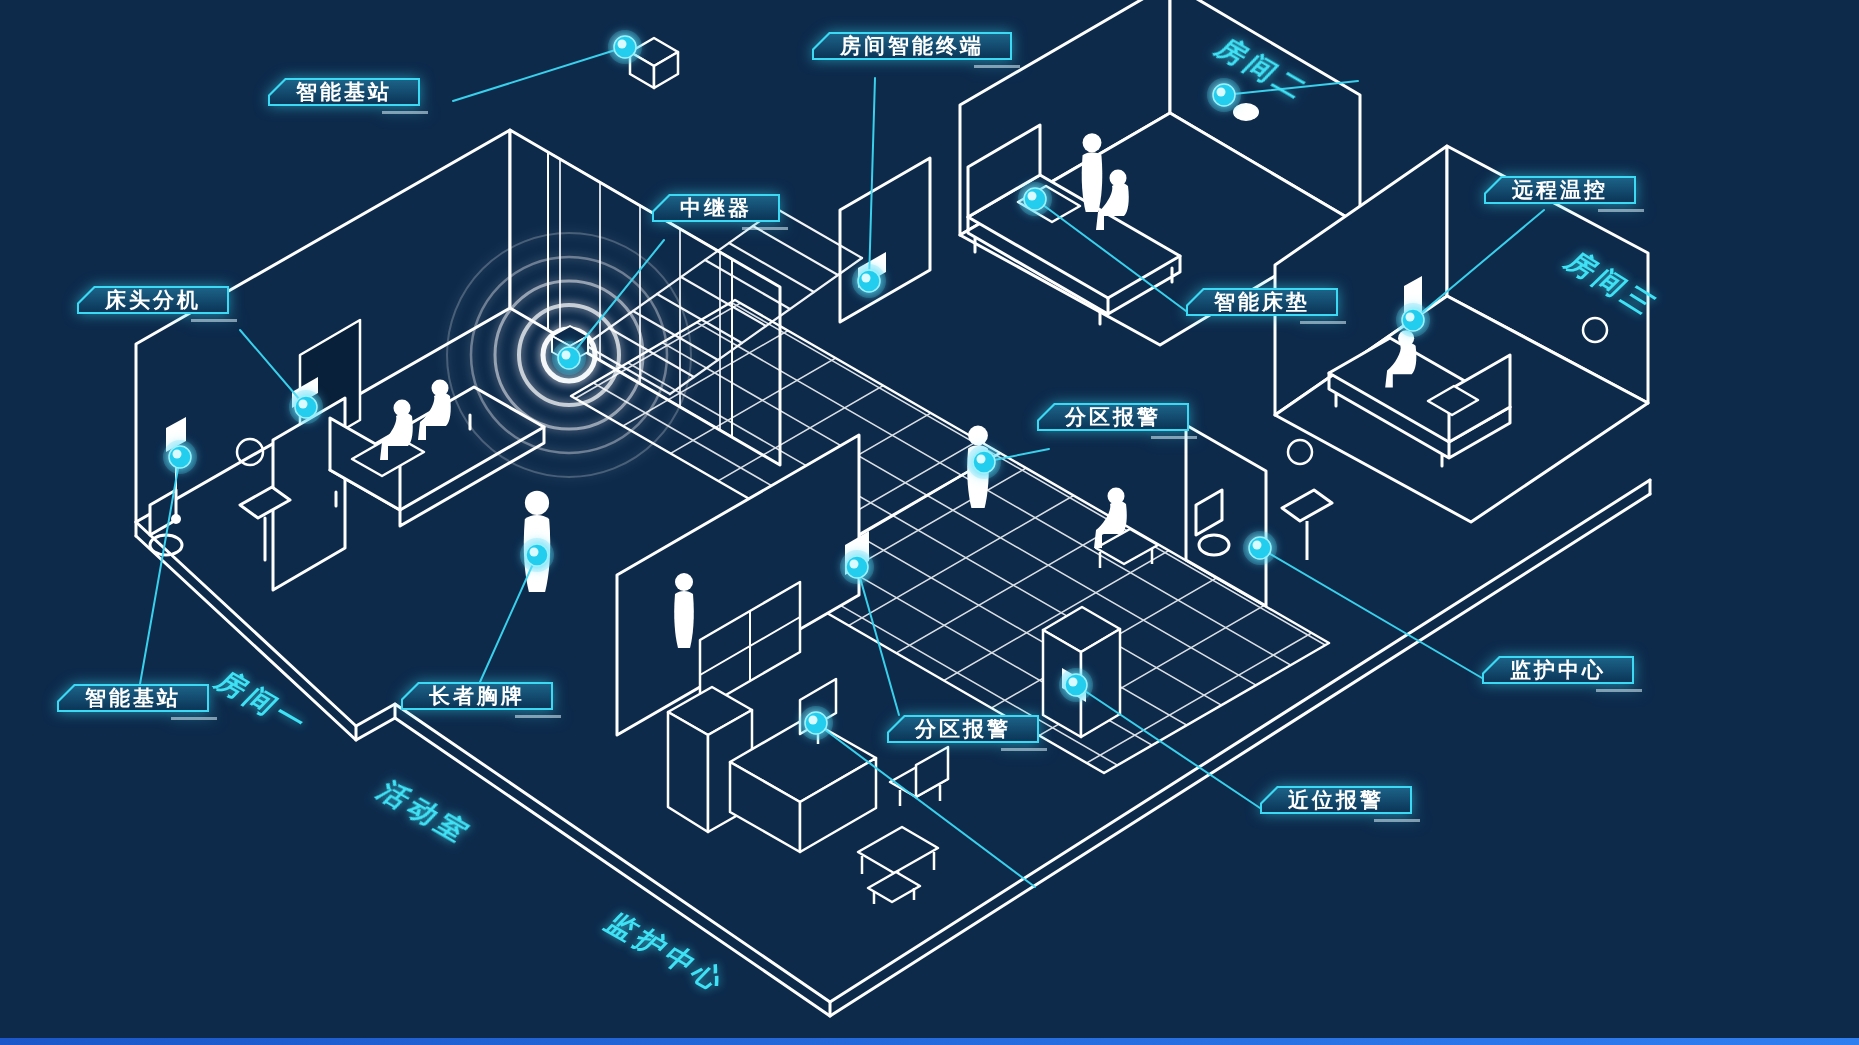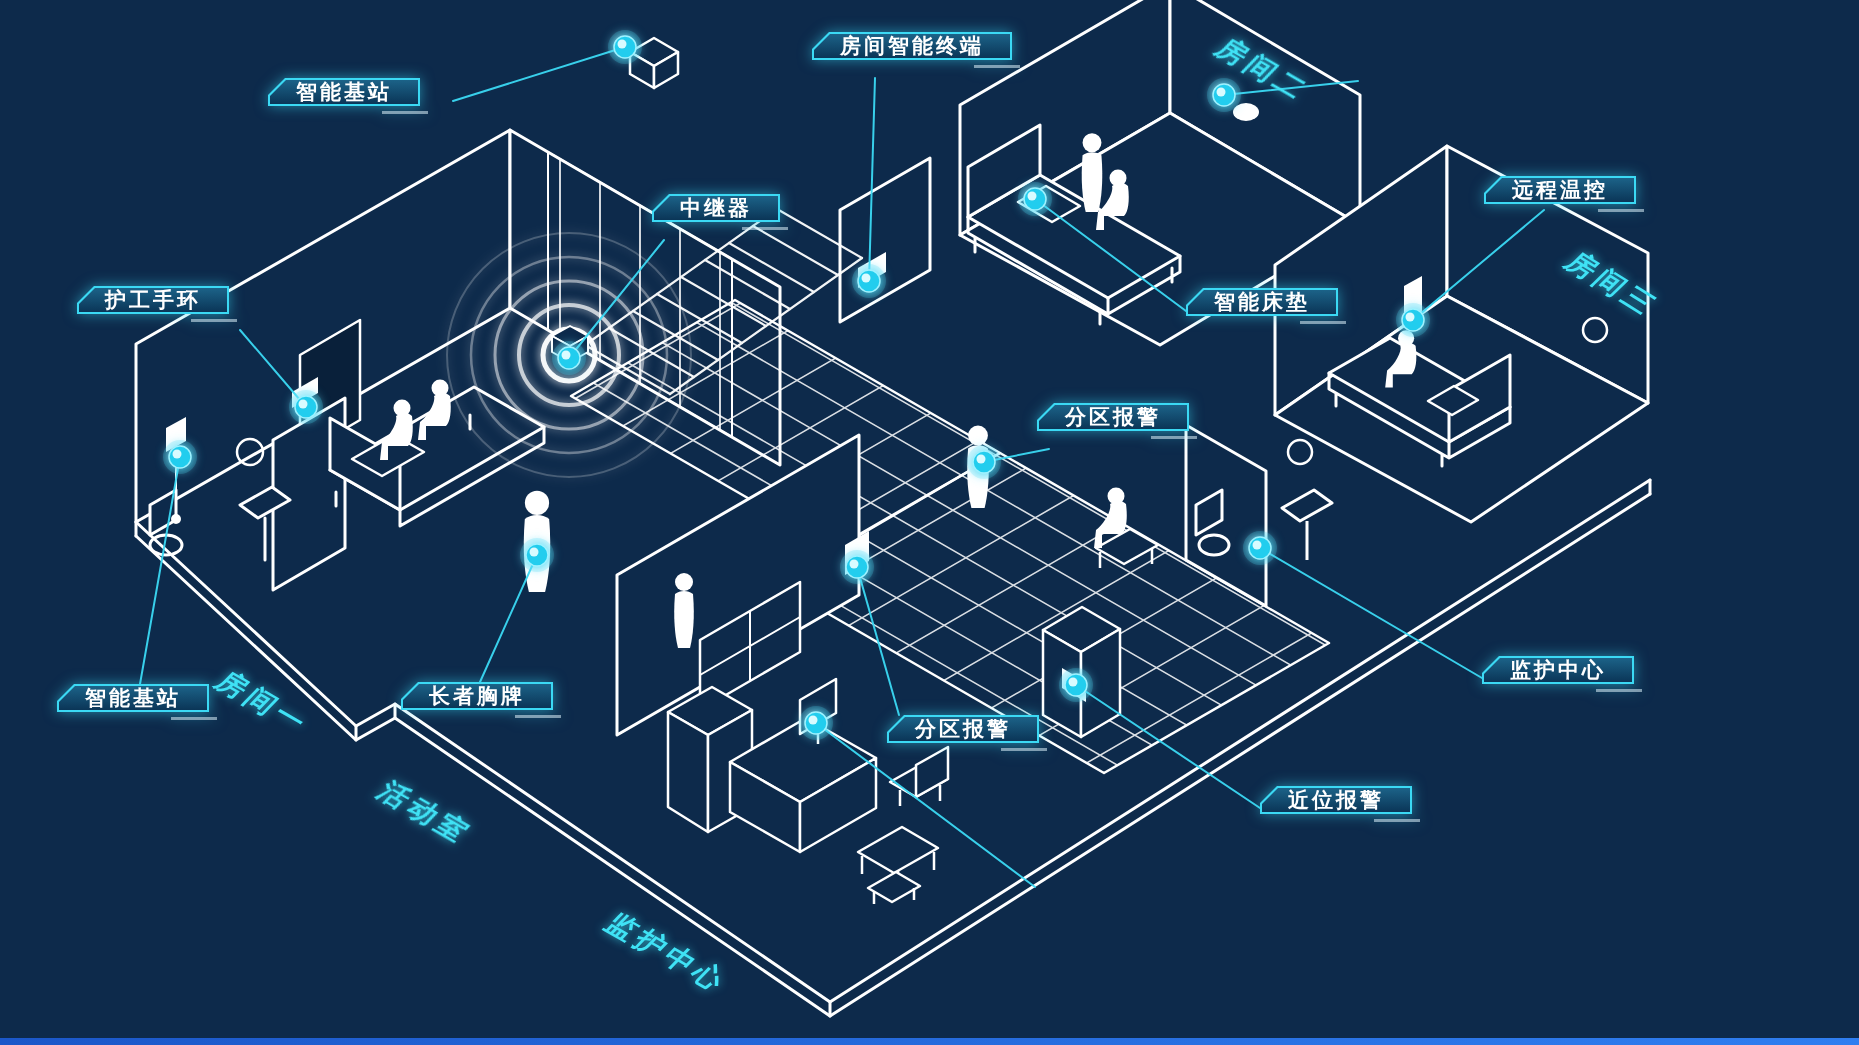--- a/index.html
+++ b/index.html
@@ -372,21 +372,21 @@
   <div class="callout" style="left:652px;top:194px">
       <div class="callout-frame">
         <div class="callout-inner">
           <span>中继器</span>
         </div>
       </div>
     </div>
   <div class="callout" style="left:77px;top:286px">
       <div class="callout-frame">
         <div class="callout-inner">
-          <span>护工手环</span>
+          <span>床头分机</span>
         </div>
       </div>
     </div>
   <div class="callout" style="left:1186px;top:288px">
       <div class="callout-frame">
         <div class="callout-inner">
           <span>智能床垫</span>
         </div>
       </div>
     </div>

